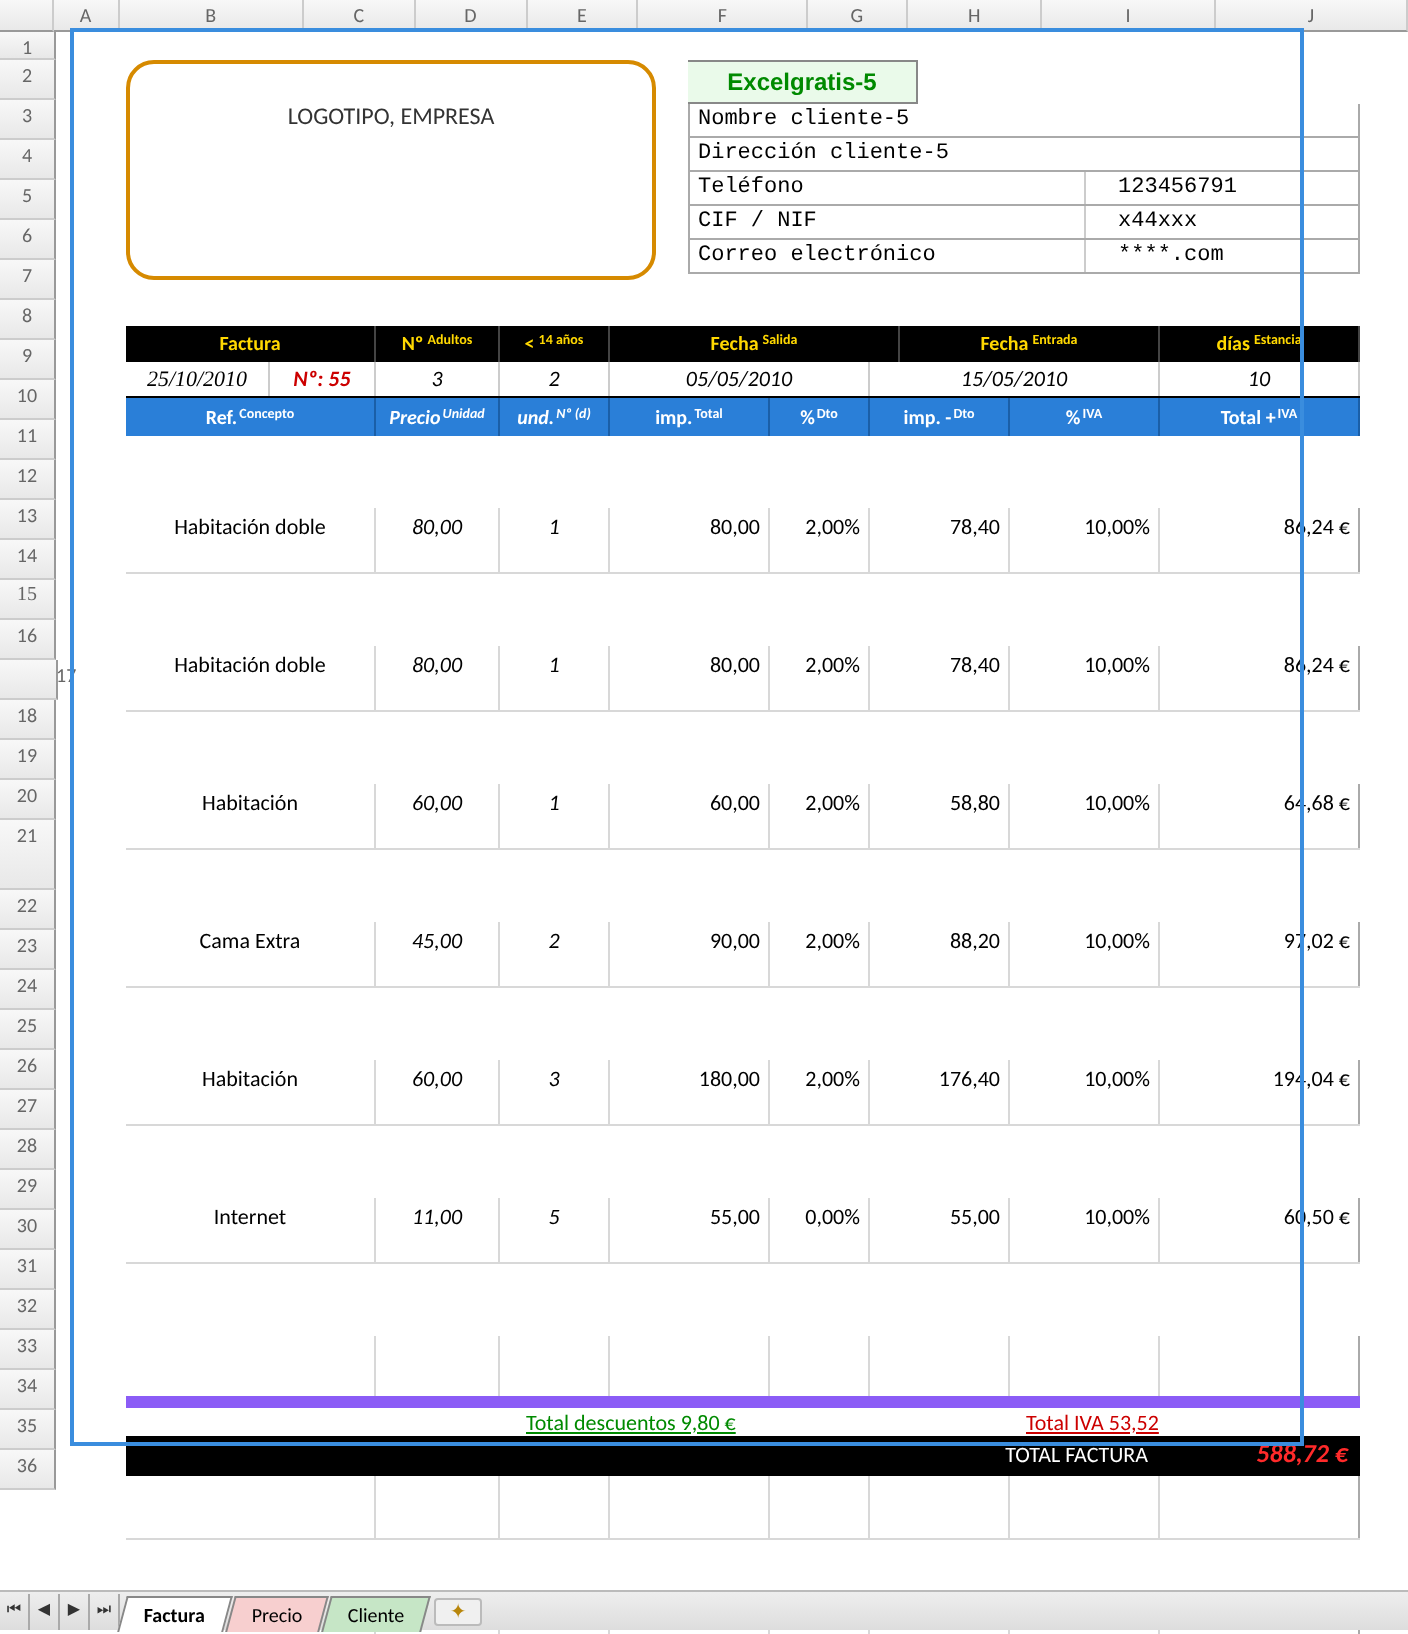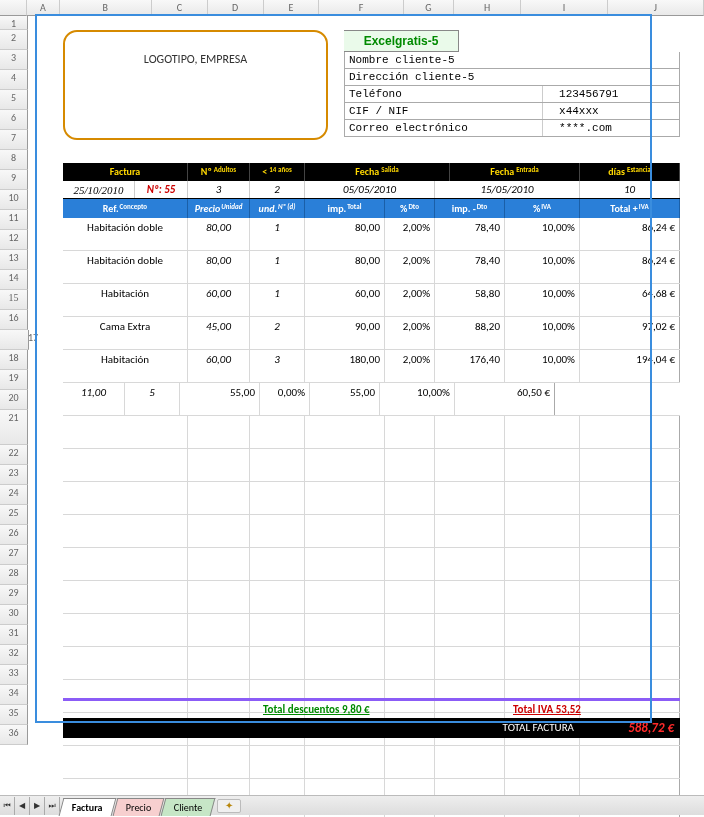--- a/index.html
+++ b/index.html
@@ -177,20 +177,21 @@
   .tbl-body {
     position: absolute;
     top: 202px;
     left: 35px;
     width: 617px;
   }
   .tbl-body .drow {
     display: flex;
     height: 33px;
     border-bottom: 1px solid #d8d8d8;
+    margin-top: 36px;
   }
   .tbl-body .drow > div {
     border-right: 1px solid #d8d8d8;
     line-height: 20px;
     padding: 0 4px;
     font-size: 11px;
   }
   .tbl-body .drow > div:last-child { border-right: 1px solid #aaa; }
   .c-concept { width: 125px; text-align: center; font-family: Calibri; }
   .c-precio  { width: 62px; text-align: center; font-style: italic; }
@@ -200,24 +201,24 @@
   .c-impdto  { width: 70px; text-align: right; }
   .c-iva     { width: 75px; text-align: right; }
   .c-total   { width: 100px; text-align: right; }
   
   .totals-disc {
     position: absolute;
     top: 682px;
     left: 35px;
     width: 617px;
     height: 20px;
-    border-top: 3px solid #8b5cf6;
+    border-top: 6px solid #8b5cf6;
     display: flex;
     align-items: center;
-    font-weight: bold;
+    font-weight: normal;
     font-size: 11px;
   }
   .totals-disc .green {
     position: absolute;
     left: 200px;
     color: #008a00;
     text-decoration: underline;
   }
   .totals-disc .red {
     position: absolute;
@@ -491,20 +492,21 @@
             <div class="c-concept">Habitación</div>
             <div class="c-precio">60,00</div>
             <div class="c-und">3</div>
             <div class="c-imp">180,00</div>
             <div class="c-dto">2,00%</div>
             <div class="c-impdto">176,40</div>
             <div class="c-iva">10,00%</div>
             <div class="c-total">194,04 €</div>
           </div>
           <div class="drow">
+            <div class="c-concept">Internet</div>
             <div class="c-precio">11,00</div>
             <div class="c-und">5</div>
             <div class="c-imp">55,00</div>
             <div class="c-dto">0,00%</div>
             <div class="c-impdto">55,00</div>
             <div class="c-iva">10,00%</div>
             <div class="c-total">60,50 €</div>
           </div>
           <div class="drow">
             <div class="c-concept"></div>

